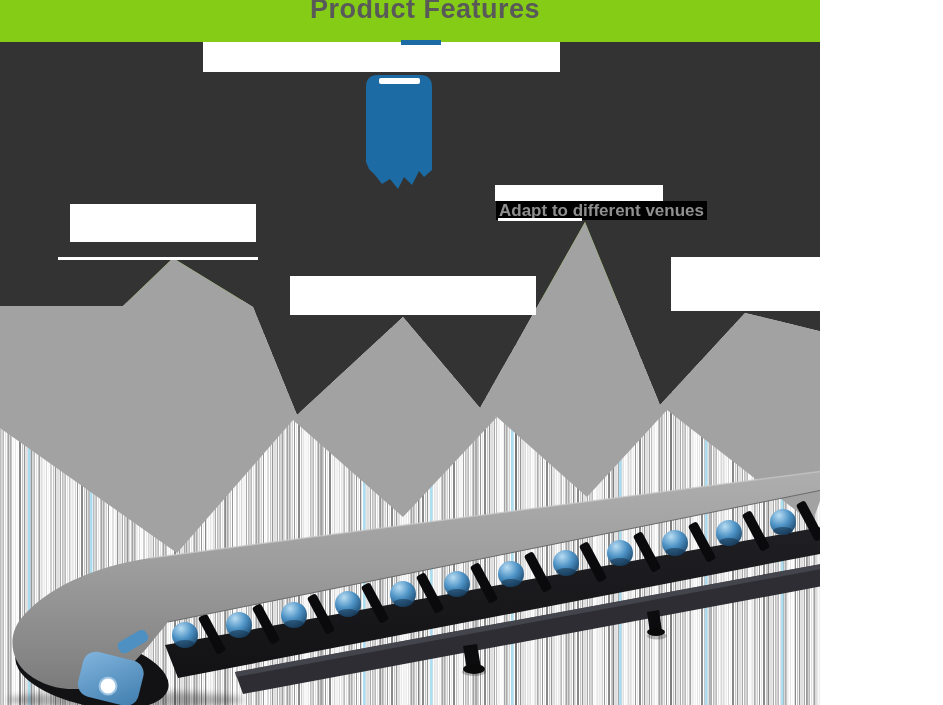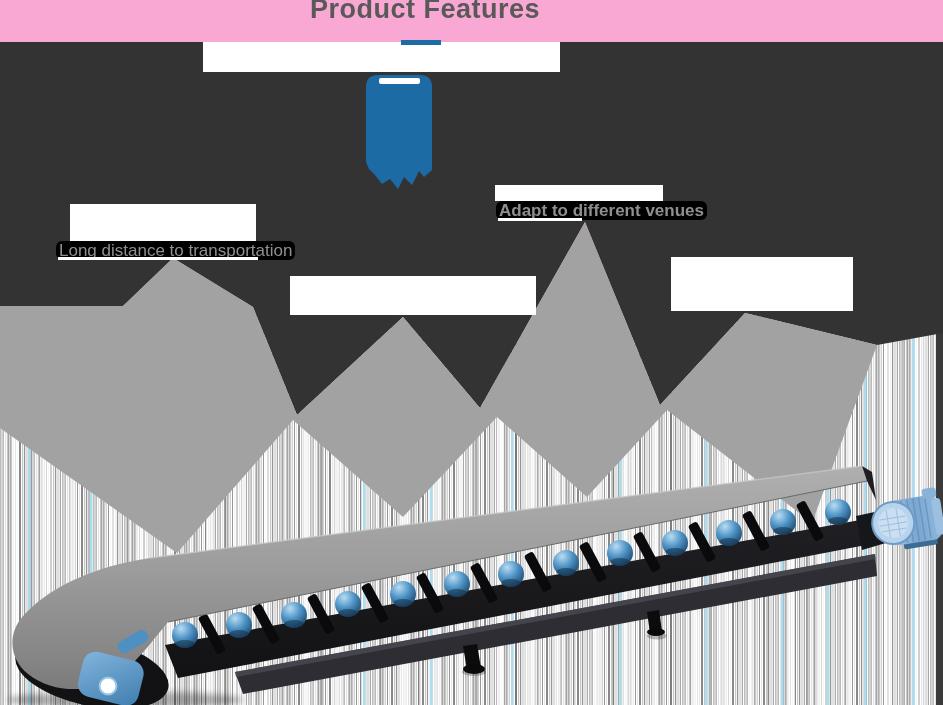--- a/index.html
+++ b/index.html
@@ -1,29 +1,29 @@
 <!DOCTYPE html>
 <html style="--dark-bg: #333333; --mountain-gray: #a2a2a2; --accent-blue: #1c6ba4; --title-text: #595959; --label-text: #8f8f8f; --label-highlight: #000000;"><head>
 <meta charset="utf-8">
 <style>
   html,body{margin:0;padding:0;background:#ffffff;}
-  .stage{position:relative;width:943px;height:705px;overflow:hidden;background:#f9a8d4;
+  .stage{position:relative;width:820px;height:705px;overflow:hidden;background:#84cc16;
          font-family:"Liberation Sans",sans-serif;}
   .bg-svg{position:absolute;left:0;top:0;}
   .darkband{fill:var(--dark-bg,#333333);}
   .mountains{fill:var(--mountain-gray,#a2a2a2);}
   .page-title{position:absolute;left:425px;top:-6px;transform:translateX(-50%);
     font-size:27px;font-weight:bold;color:var(--title-text,#595959);white-space:nowrap;letter-spacing:.5px;}
   .title-underline{position:absolute;left:401px;top:40px;width:40px;height:5px;
     background:var(--accent-blue,#1c6ba4);}
   .header-notch{position:absolute;left:203px;top:42px;width:357px;height:30px;background:#ffffff;}
   .phone-icon-wrap{position:absolute;left:365px;top:73px;width:70px;height:120px;}
   .fbox{position:absolute;background:#ffffff;}
   .ftext{position:absolute;background:var(--label-highlight,#000000);color:var(--label-text,#8f8f8f);
-    font-size:17px;line-height:19px;white-space:nowrap;padding:0 3px;border-radius:6px;}
+    font-size:17px;line-height:19px;white-space:nowrap;padding:0 3px;}
   .ftext.semibold{font-weight:600;}
   .funder{position:absolute;height:2.5px;background:#ffffff;}
 </style>
 </head>
 <body>
 
 <div class="stage">
 
   <svg class="bg-svg" width="943" height="705" viewBox="0 0 943 705">
     <defs>
@@ -196,21 +196,20 @@
   <div class="title-underline"></div>
 
   <div class="phone-icon-wrap">
     <svg width="70" height="120" viewBox="0 0 70 120">
       <path d="M1,14 Q1,2 13,2 L55,2 Q67,2 67,14 L67,92 L67,97 L59,104 L54,98 L47,112 L39,104 L33,116 L25,106 L17,111 L10,102 L4,96 L1,89 Z" fill="var(--accent-blue,#1c6ba4)"></path>
       <rect x="14" y="5" width="41" height="6" rx="2" fill="#ffffff"></rect>
     </svg>
   </div>
 
   <div class="fbox" style="left:70px;top:204px;width:186px;height:38px"></div>
-  <div class="ftext" style="left:56px;top:241px">Long distance to transportation</div>
   <div class="funder" style="left:58px;top:257px;width:200px"></div>
 
   <div class="fbox" style="left:290px;top:276px;width:246px;height:39px"></div>
 
   <div class="fbox" style="left:495px;top:185px;width:168px;height:16px"></div>
   <div class="ftext semibold" style="left:496px;top:201px">Adapt to different venues</div>
   <div class="funder" style="left:498px;top:218px;width:84px"></div>
 
   <div class="fbox" style="left:671px;top:257px;width:182px;height:54px"></div>
 

